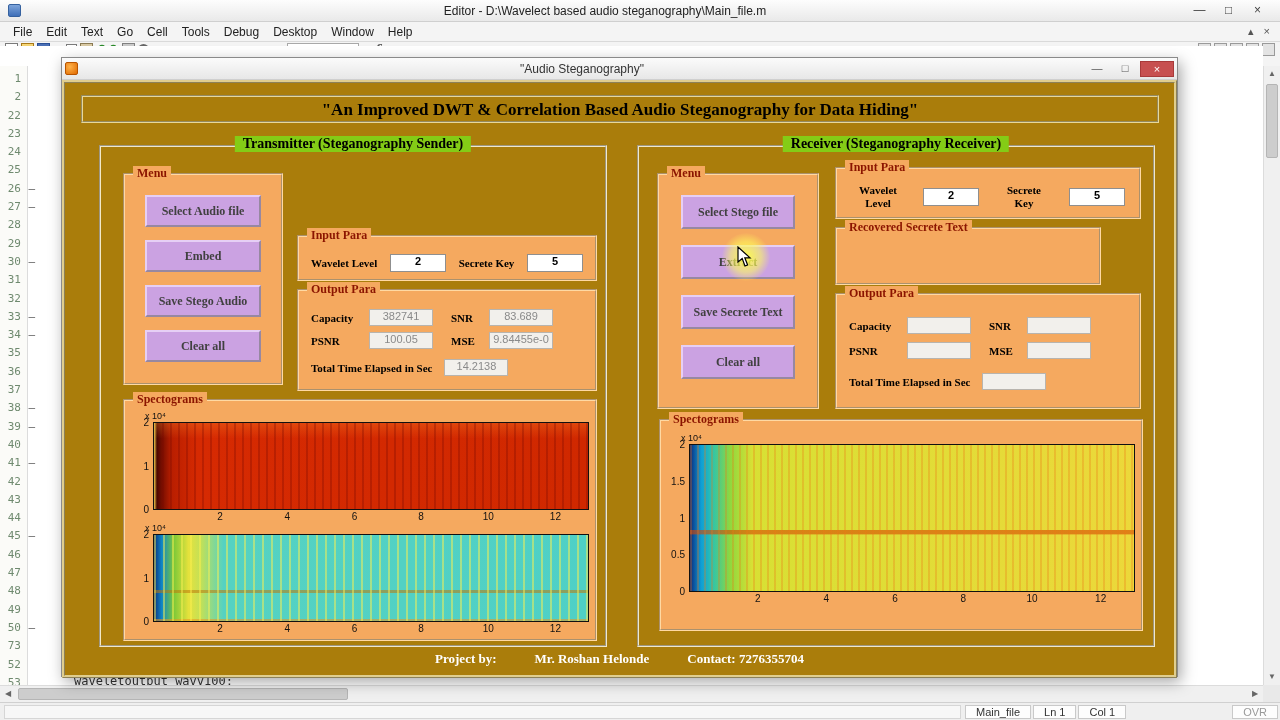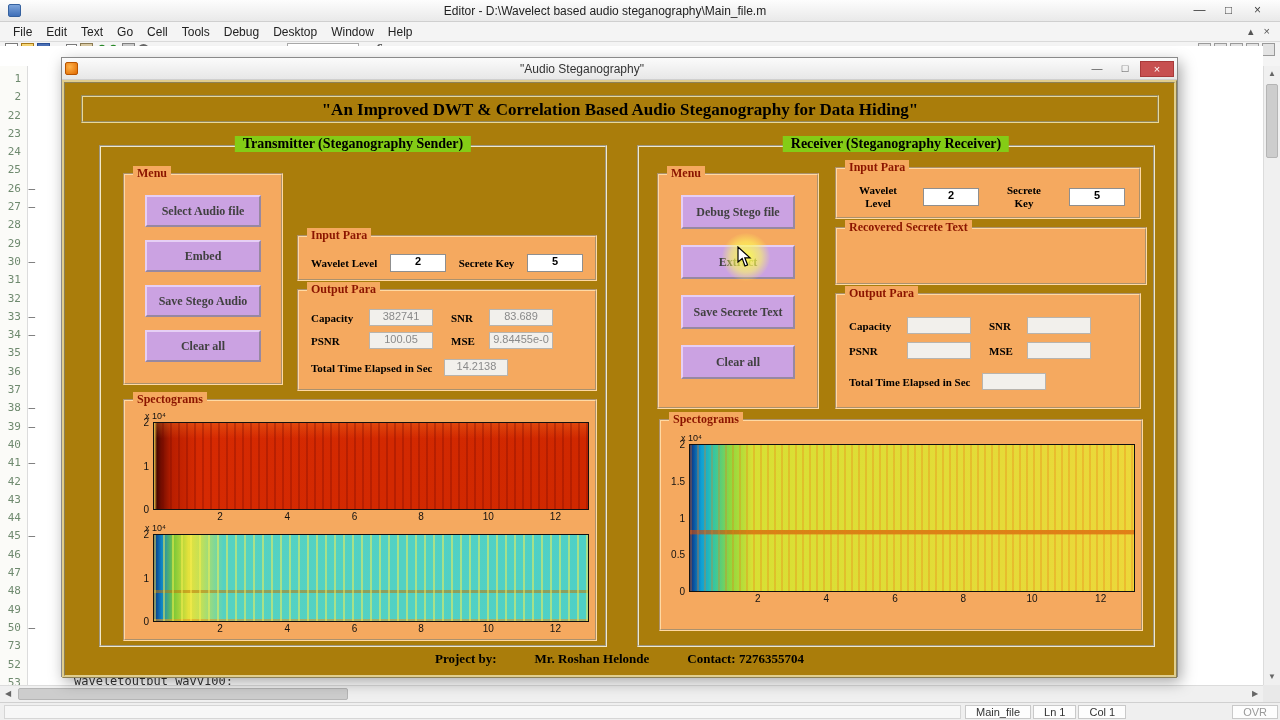--- a/index.html
+++ b/index.html
@@ -91,21 +91,21 @@
   #tx-output{left:196px;top:142px;width:300px;height:102px;padding-top:12px;}
   .orow{display:flex;align-items:center;padding:0 12px;margin-top:6px;}
   .olab{font:bold 11px "Liberation Serif",serif;color:#000;white-space:nowrap;}
   .o1{width:58px;} .o2{width:32px;margin-left:18px;margin-right:6px;text-align:left;}
   .rof{width:64px;height:17px;line-height:15px;background:#f2f0ec;border:1px solid #b8b4ae;font:11px "Liberation Sans",sans-serif;color:#8a8a8a;text-align:center;}
   .orow.time{margin-top:10px;}
   .orow.time .olab{margin-right:12px;}
 
   #rx-input{left:196px;top:20px;width:306px;height:52px;display:flex;align-items:center;justify-content:space-between;padding:8px 14px 0;}
   .ilab2{width:54px;text-align:center;font:bold 11px "Liberation Serif",serif;line-height:1.15;color:#000;}
-  #rx-recovered{left:196px;top:80px;width:312px;height:58px;}
+  #rx-recovered{left:196px;top:80px;width:266px;height:58px;}
   #rx-output{left:196px;top:146px;width:306px;height:116px;padding-top:14px;}
   #rx-output .orow{margin-top:8px;}
   #rx-output .orow.time{margin-top:14px;}
 
   .spectro{padding:10px 6px 0;}
   #tx-spectro{left:22px;top:252px;width:474px;height:242px;}
   #rx-spectro{left:20px;top:272px;width:484px;height:212px;padding-top:12px;}
   .exp{font:9px "Liberation Sans",sans-serif;color:#111;margin-left:14px;height:11px;}
   .plotwrap{display:flex;}
   .yticks{width:22px;display:flex;flex-direction:column;justify-content:space-between;align-items:flex-end;padding-right:4px;font:10px "Liberation Sans",sans-serif;color:#111;margin:-5px 0;}
@@ -126,21 +126,21 @@
   .sp-cyan{background:
     repeating-linear-gradient(90deg, rgba(250,240,80,0.50) 0 2px, rgba(0,0,0,0) 2px 9px),
     linear-gradient(180deg, rgba(0,0,0,0) 64%, rgba(190,120,10,0.55) 64.5%, rgba(190,120,10,0.55) 67%, rgba(0,0,0,0) 67.5%),
     linear-gradient(0deg, rgba(235,150,30,0.55) 0 2px, rgba(0,0,0,0) 2px),
     linear-gradient(90deg,#0c2f7a 0%,#0e86c8 1.8%,#7ac838 4.5%,#e6e23c 8%,#bfe05a 11%,#55d2c2 16%,#4fd0c6 100%);}
   .sp-rx{background:
     repeating-linear-gradient(90deg, rgba(235,120,20,0.30) 0 2px, rgba(0,0,0,0) 2px 7px),
     linear-gradient(180deg, rgba(0,0,0,0) 58%, rgba(215,70,0,0.6) 58.5%, rgba(215,70,0,0.6) 61%, rgba(0,0,0,0) 61.5%),
     linear-gradient(90deg,#0a2a7e 0%,#0e9ed6 2.5%,#2cc4ae 5%,#8ed83e 9%,#d8e034 14%,#ecd83a 100%);}
 
-  .footer{position:absolute;bottom:8px;left:0;width:100%;display:flex;justify-content:center;gap:38px;font:bold 13px "Liberation Serif",serif;color:#000000;margin-top:48px;}
+  .footer{position:absolute;bottom:8px;left:0;width:100%;display:flex;justify-content:center;gap:38px;font:bold 13px "Liberation Serif",serif;color:#ffffff;margin-top:48px;}
 
   .glow{position:absolute;left:657px;top:150px;width:48px;height:48px;border-radius:50%;pointer-events:none;z-index:25;
     background:radial-gradient(circle, rgba(255,255,70,0.95) 0%, rgba(255,255,90,0.55) 45%, rgba(255,255,110,0) 72%);}
   .cursor{position:absolute;left:672px;top:163px;z-index:30;pointer-events:none;}
 </style>
 </head>
 <body>
 
 <div class="titlebar">
   <span class="tb-icon"></span>
@@ -343,21 +343,21 @@
             <span>12</span>
           </div>
       </div>
     </div>
 
     <div class="group" id="rx-group">
       <span class="gtitle">Receiver (Steganography Receiver)</span>
 
       <div class="panel" id="rx-menu">
         <span class="ptitle">Menu</span>
-        <button class="gbtn">Debug Stego file</button>
+        <button class="gbtn">Select Stego file</button>
         <button class="gbtn">Extract</button>
         <button class="gbtn">Save Secrete Text</button>
         <button class="gbtn">Clear all</button>
       </div>
 
       <div class="panel" id="rx-input">
         <span class="ptitle">Input Para</span>
         <span class="ilab2">Wavelet Level</span>
         <span class="wfield">2</span>
         <span class="ilab2">Secrete Key</span>

